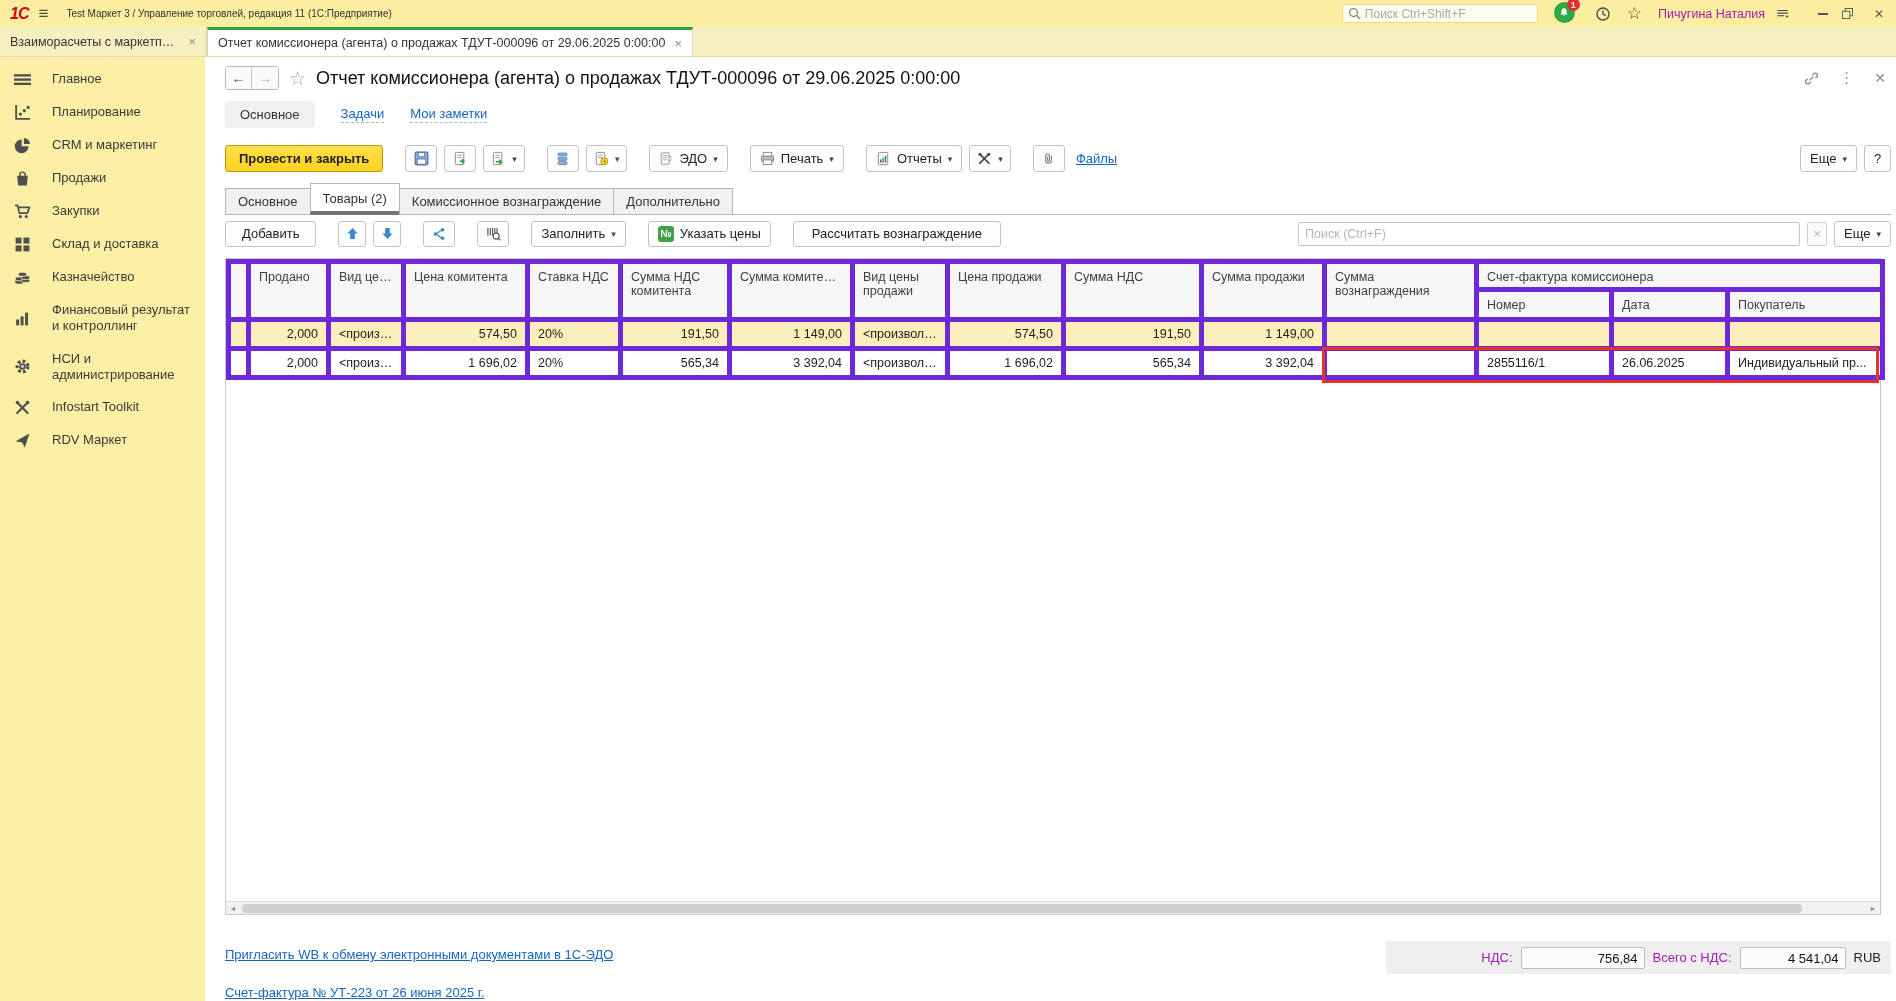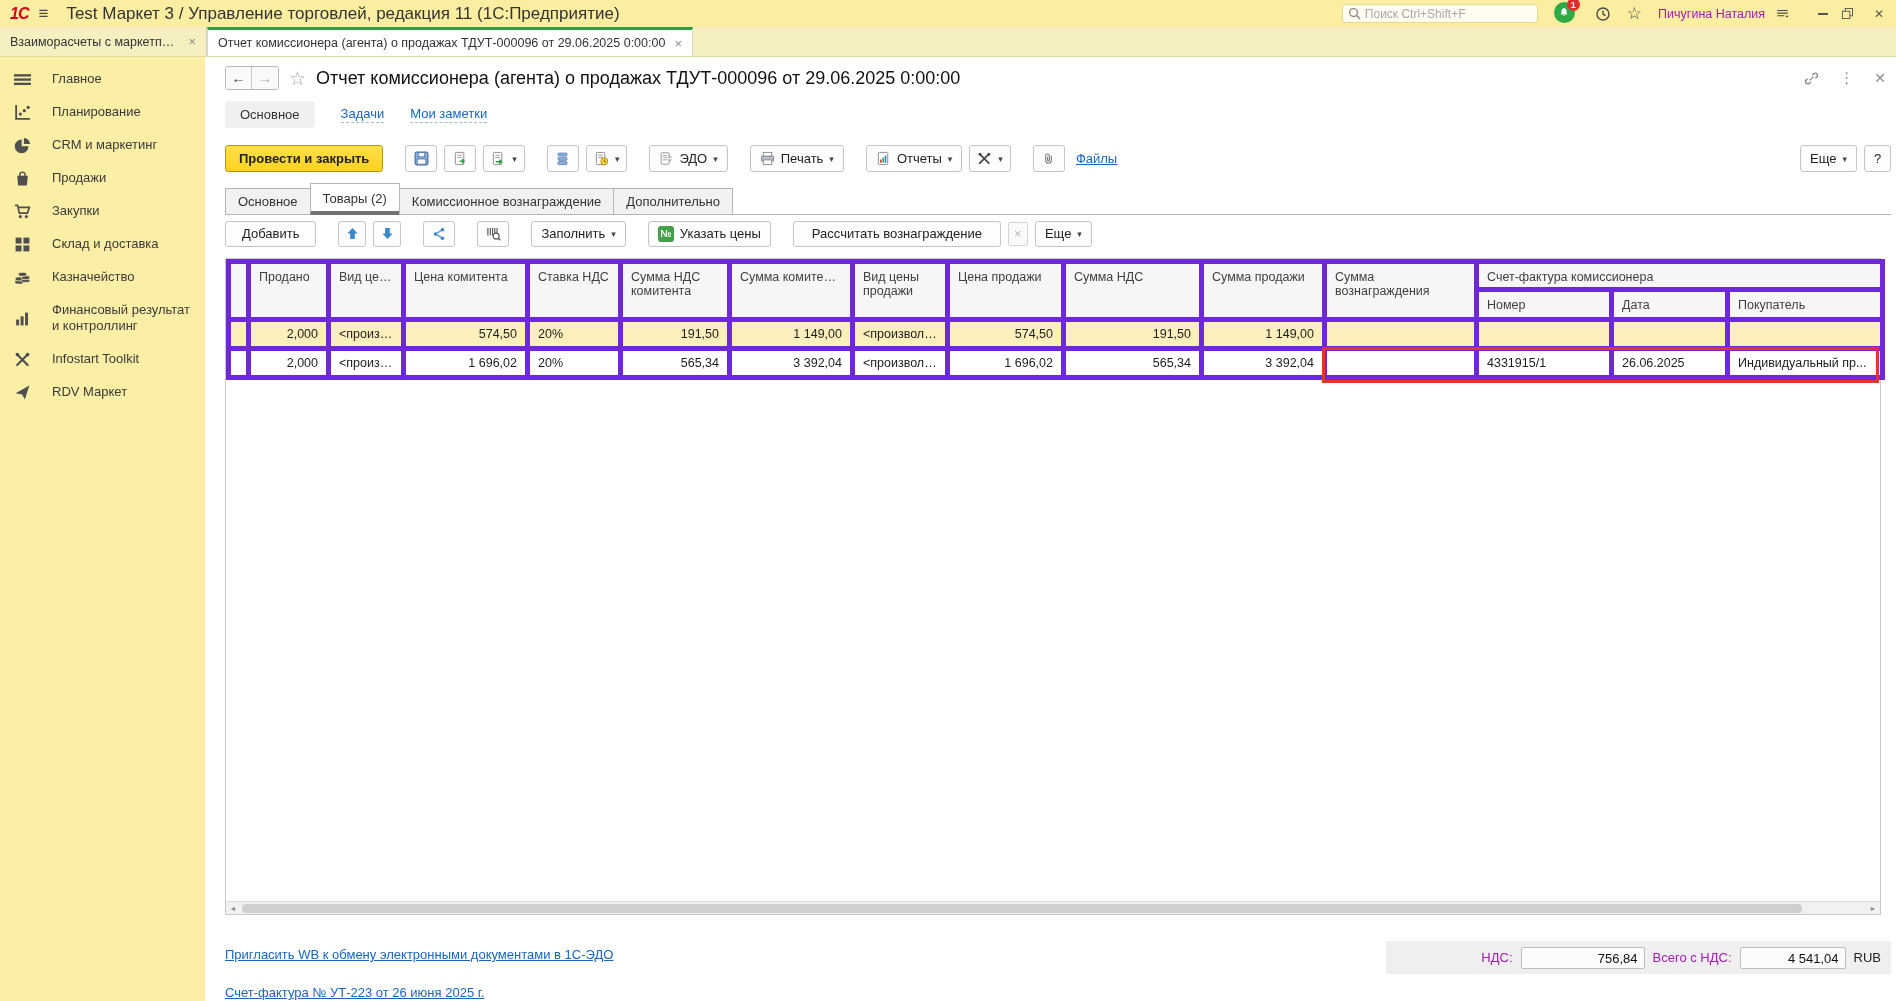--- a/index.html
+++ b/index.html
@@ -4,21 +4,21 @@
 <style>
   * { margin:0; padding:0; box-sizing:border-box; }
   html,body { width:1896px; height:1001px; overflow:hidden;
     font-family:"Liberation Sans","DejaVu Sans",sans-serif; font-size:13px; color:#222; background:#fff; }
 
   
   .titlebar { position:absolute; left:0; top:0; width:1896px; height:27px;
     background:#fbeea0; display:flex; align-items:center; padding:0 8px 0 10px; gap:10px; }
   .logo-1c { color:#d6001c; font-weight:bold; font-size:16px; font-style:italic; letter-spacing:-1px; }
   .hamb { font-size:17px; color:#4a4a4a; cursor:pointer; }
-  .wtitle { font-size:17px; color:#333; white-space:nowrap; overflow:hidden; flex:1; margin-left:8px; }
+  .wtitle { font-size:10px; color:#333; white-space:nowrap; overflow:hidden; flex:1; margin-left:8px; }
   .tsearch { width:196px; height:19px; background:#fffdf0; border:1px solid #e7d98f; border-radius:3px;
     display:flex; align-items:center; padding:0 5px; gap:4px; }
   .tsearch input { border:none; outline:none; background:transparent; width:160px; font-size:12px; color:#555; }
   .tsearch input::placeholder { color:#a9a9a9; }
   .bell-wrap { position:relative; width:23px; height:23px; margin-left:6px; cursor:pointer; }
   .bell-circle { width:21px; height:21px; border-radius:50%; background:#2fa945; display:flex; align-items:center; justify-content:center; }
   .bell-badge { position:absolute; top:-4px; right:-3px; min-width:13px; height:13px; border-radius:7px;
     background:#e22b2b; color:#fff; font-size:9px; font-weight:bold; display:flex; align-items:center; justify-content:center; padding:0 2px; }
   .tb-ic { color:#4a4a4a; cursor:pointer; display:flex; align-items:center; }
   .uname { font-size:12.5px; color:#a21caf; white-space:nowrap; cursor:pointer; }
@@ -237,20 +237,27 @@
       </svg>
     <span>Казначейство</span>
   </div>
   <div class="sb-item">
     <svg width="17" height="17" viewBox="0 0 16 16" fill="#4f4f4f">
         <rect x="2" y="9" width="2.8" height="5.5"></rect>
         <rect x="6.2" y="6" width="2.8" height="8.5"></rect>
         <rect x="10.4" y="2.5" width="2.8" height="12"></rect>
       </svg>
     <span>Финансовый результат и контроллинг</span>
+  </div>
+  <div class="sb-item">
+    <svg width="17" height="17" viewBox="0 0 16 16">
+        <circle cx="8" cy="8" r="5" fill="none" stroke="#4f4f4f" stroke-width="3" stroke-dasharray="2.6 2"></circle>
+        <circle cx="8" cy="8" r="2.2" fill="none" stroke="#4f4f4f" stroke-width="1.8"></circle>
+      </svg>
+    <span>НСИ и администрирование</span>
   </div>
   <div class="sb-item">
     <svg width="17" height="17" viewBox="0 0 16 16">
         <path d="M3 13.2 L12.8 3.4 M3 3.4 L12.8 13.2" stroke="#4f4f4f" stroke-width="2" stroke-linecap="round" fill="none"></path>
         <circle cx="3.2" cy="3.4" r="1.7" fill="#4f4f4f"></circle>
         <circle cx="12.8" cy="3.4" r="1.7" fill="#4f4f4f"></circle>
       </svg>
     <span>Infostart Toolkit</span>
   </div>
   <div class="sb-item">
@@ -427,20 +434,23 @@
       <span class="caret">▾</span>
     </button>
     <span class="group-gap"></span>
     <button class="btn small">
       <span class="badge-num">№</span>
       <span>Указать цены</span>
     </button>
     <span class="group-gap"></span>
     <button class="btn small" style="padding:0 18px;">Рассчитать вознаграждение</button>
 
+    <div class="gsearch push">
+      <input placeholder="Поиск (Ctrl+F)" style="">
+    </div>
     <span class="clearbtn">×</span>
     <button class="btn small">
       <span>Еще</span>
       <span class="caret">▾</span>
     </button>
   </div>
 
   <div class="tablewrap">
     <table class="grid">
       <colgroup>
@@ -506,21 +516,21 @@
           <td>&lt;произво...</td>
           <td class="num">1 696,02</td>
           <td>20%</td>
           <td class="num">565,34</td>
           <td class="num">3 392,04</td>
           <td>&lt;произволь...</td>
           <td class="num">1 696,02</td>
           <td class="num">565,34</td>
           <td class="num">3 392,04</td>
           <td class="num"></td>
-          <td>4331915/1</td>
+          <td>2855116/1</td>
           <td>26.06.2025</td>
           <td>Индивидуальный пр...</td>
         </tr>
       </tbody>
     </table>
 
     <div class="redbox"></div>
 
     <div class="hscroll">
       <span class="harrow">◄</span>

